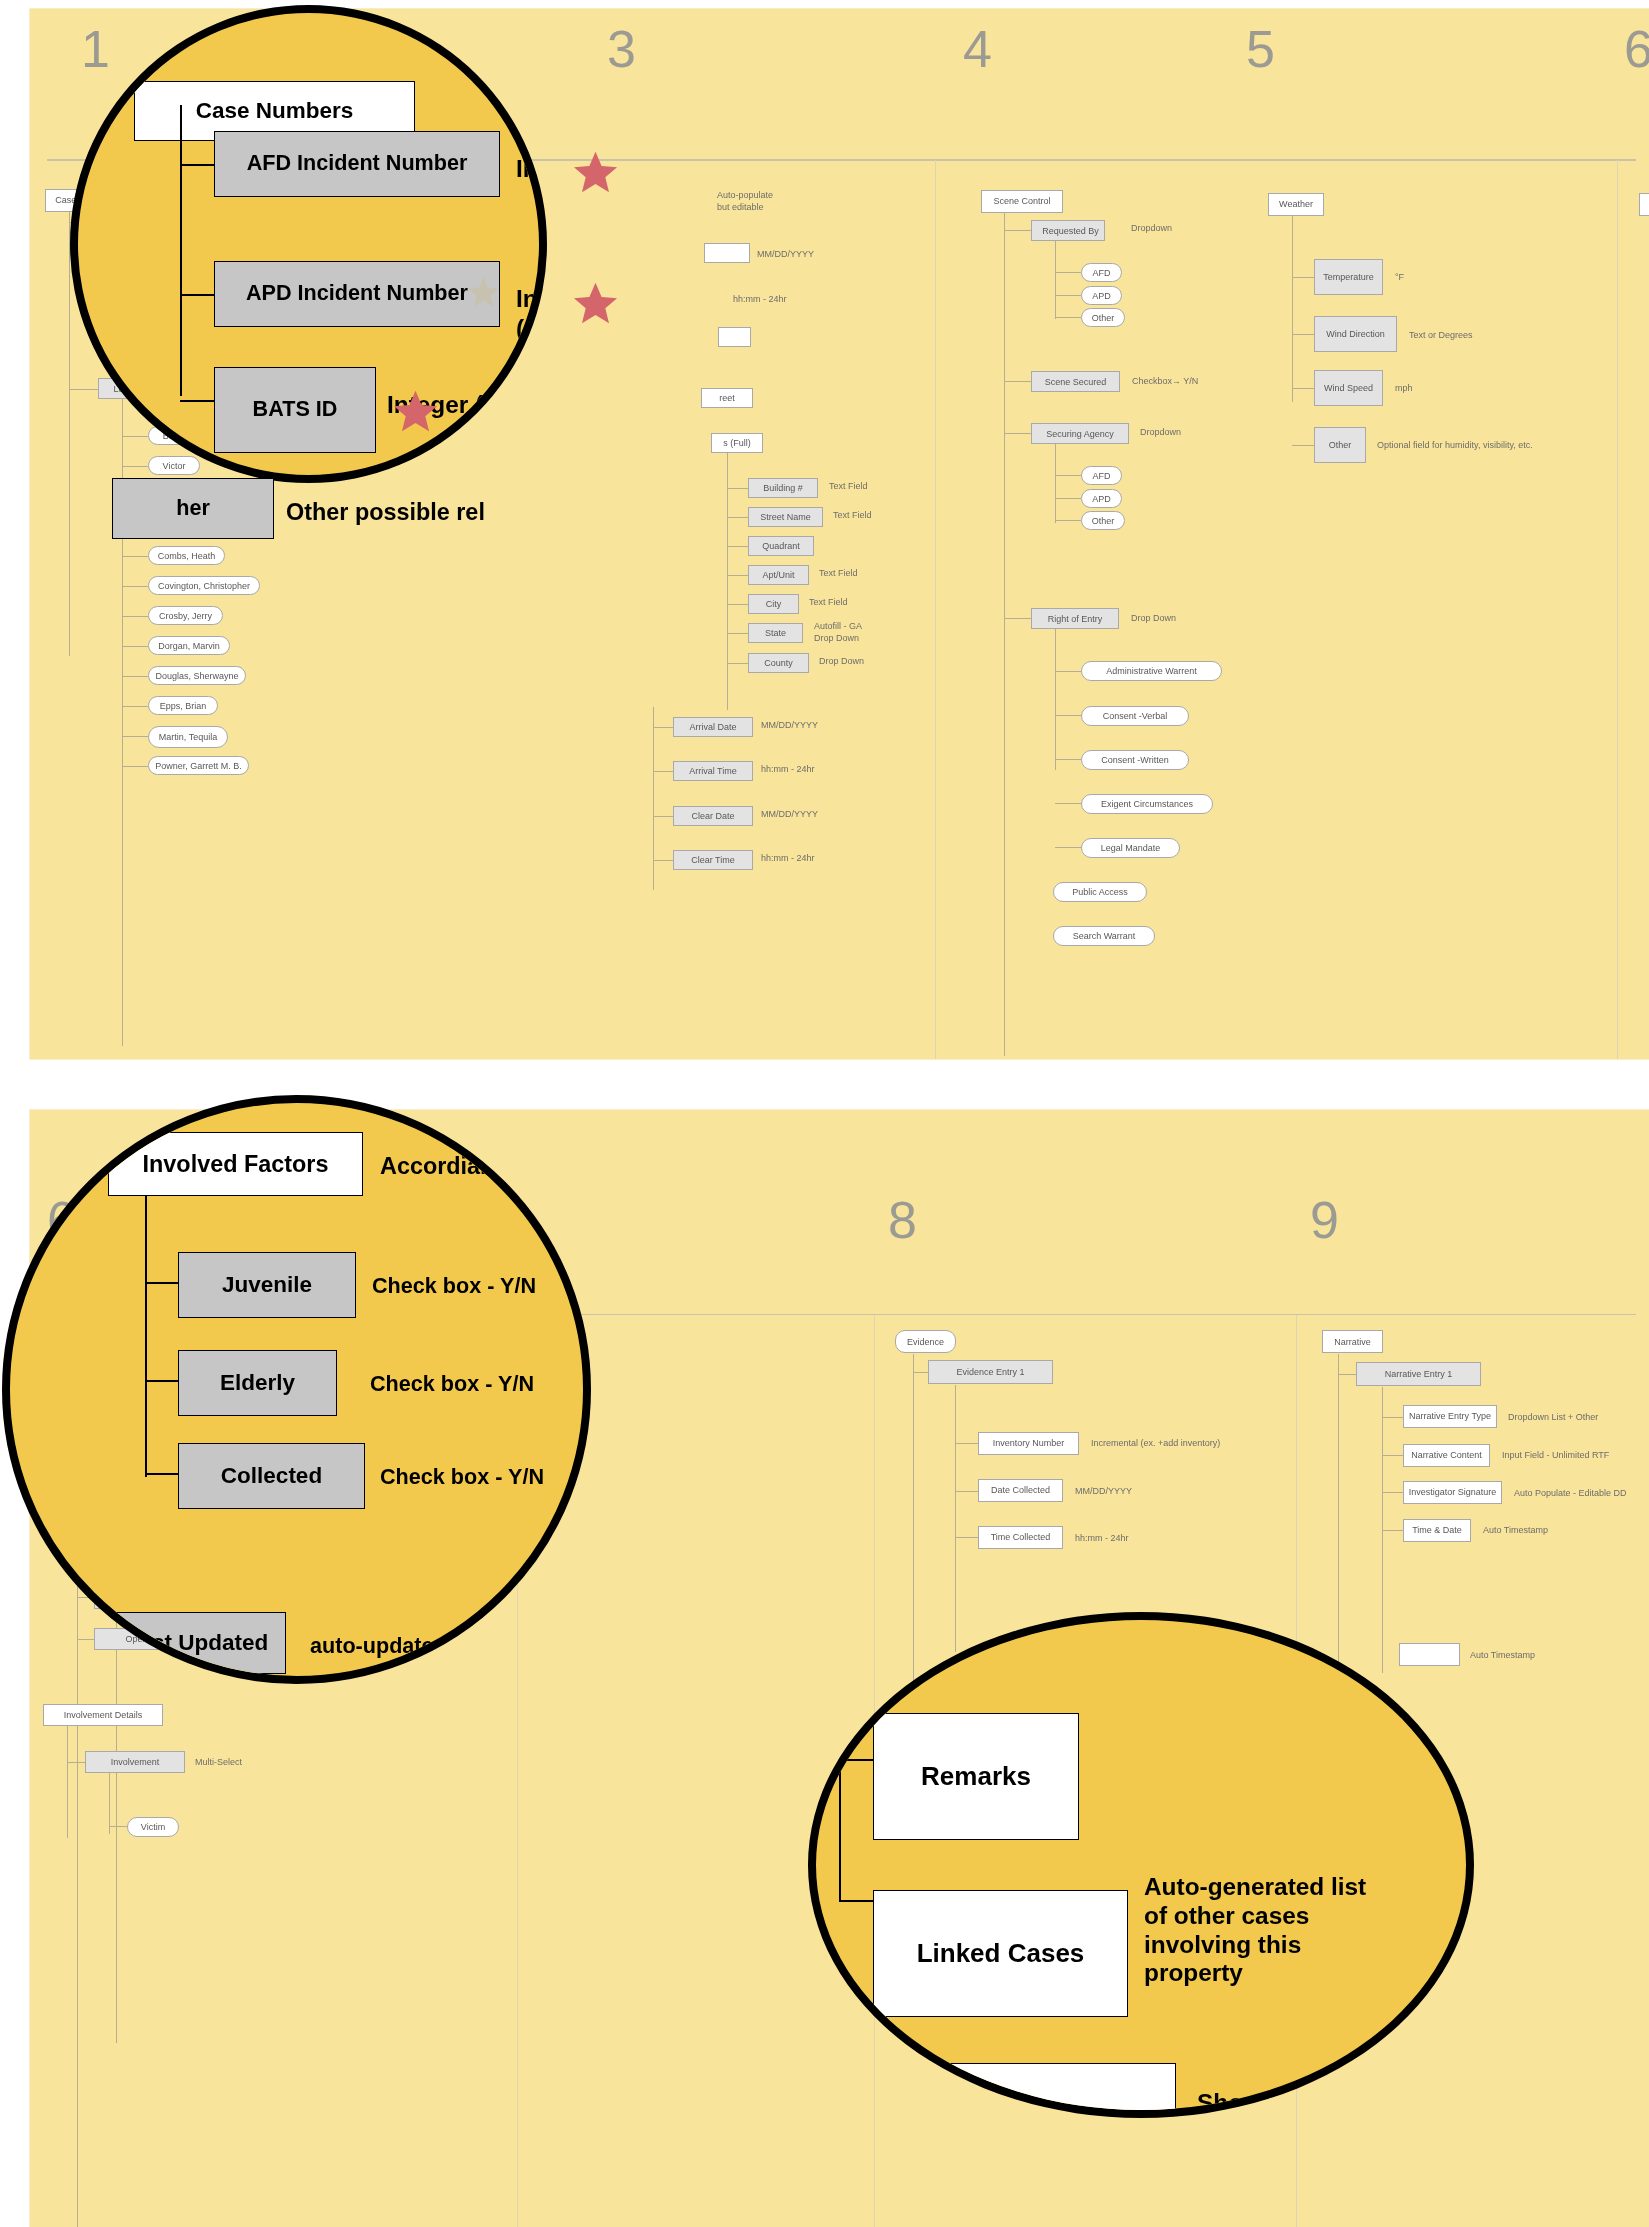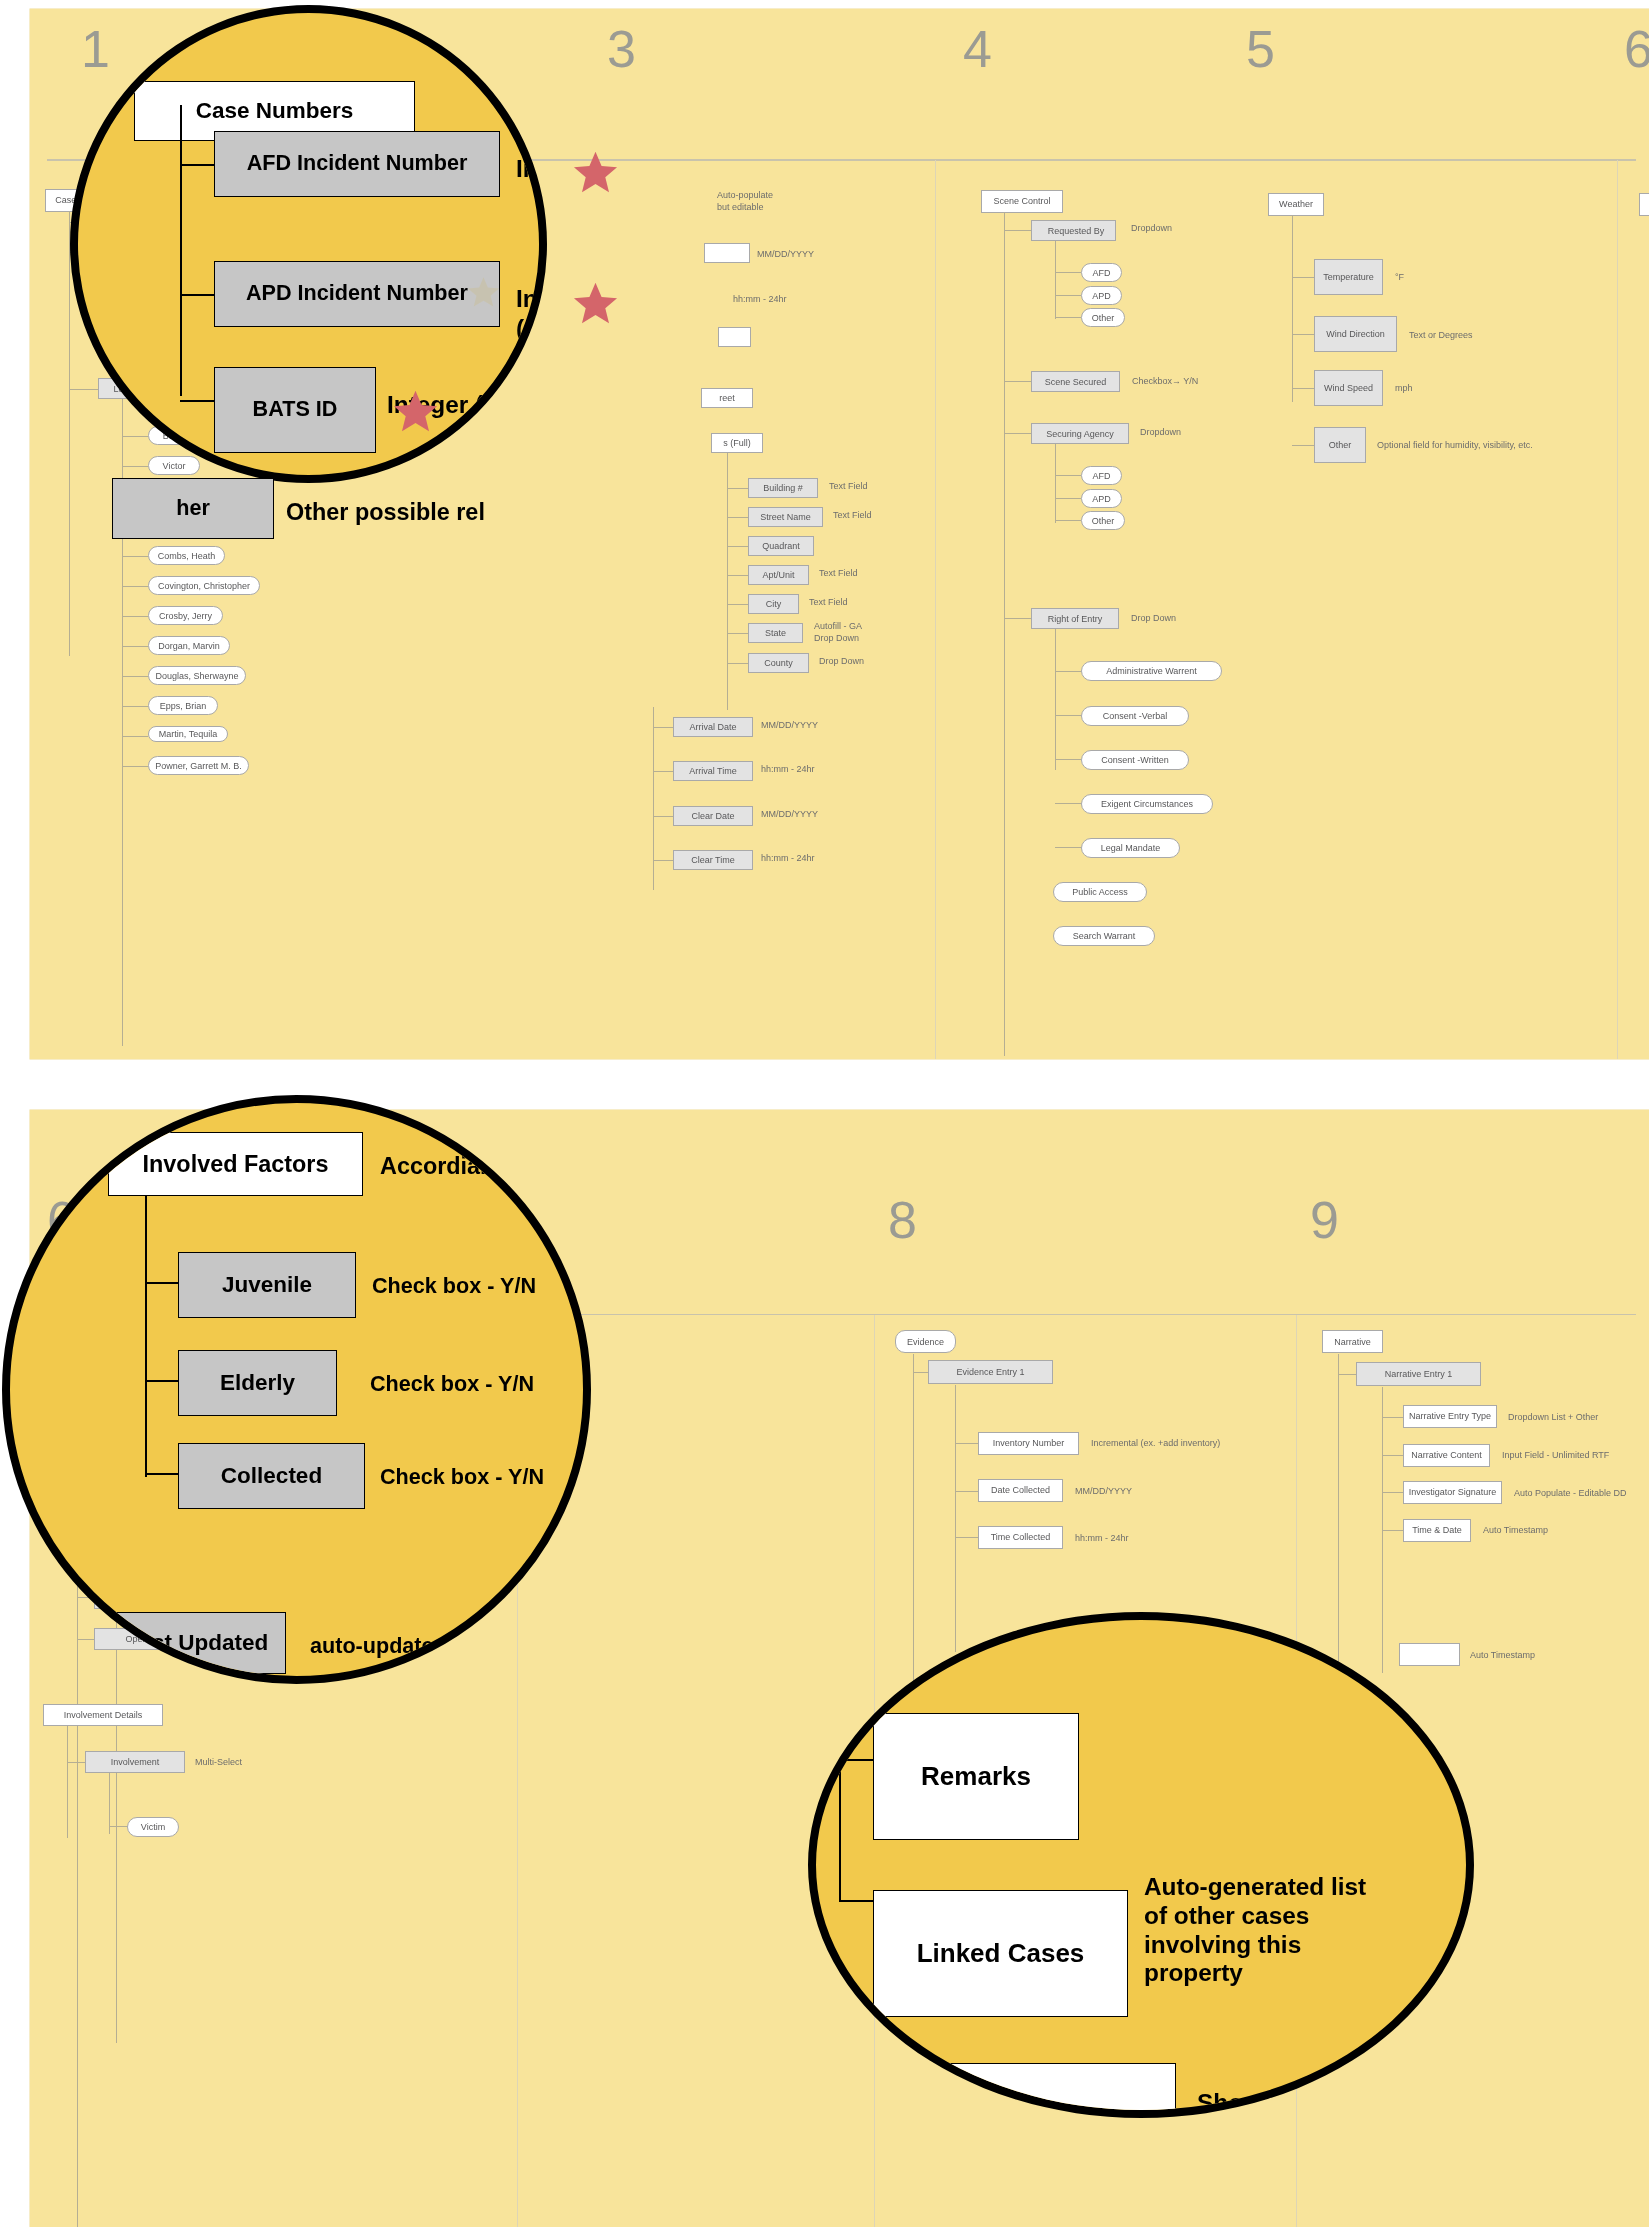--- a/index.html
+++ b/index.html
@@ -92,21 +92,21 @@
         <div class="node pill" style="left: 118px; top: 567px; width: 112px; height: 19px;">Covington, Christopher</div>
         <div class="ln lnh" style="left: 92px; top: 607px; width: 26px; height: 0.9px;"></div>
         <div class="node pill" style="left: 118px; top: 597px; width: 75px; height: 19px;">Crosby, Jerry</div>
         <div class="ln lnh" style="left: 92px; top: 637px; width: 26px; height: 0.9px;"></div>
         <div class="node pill" style="left: 118px; top: 627px; width: 82px; height: 19px;">Dorgan, Marvin</div>
         <div class="ln lnh" style="left: 92px; top: 667px; width: 26px; height: 0.9px;"></div>
         <div class="node pill" style="left: 118px; top: 657px; width: 98px; height: 19px;">Douglas, Sherwayne</div>
         <div class="ln lnh" style="left: 92px; top: 697px; width: 26px; height: 0.9px;"></div>
         <div class="node pill" style="left: 118px; top: 687px; width: 70px; height: 19px;">Epps, Brian</div>
         <div class="ln lnh" style="left: 92px; top: 727px; width: 26px; height: 0.9px;"></div>
-        <div class="node pill" style="left: 118px; top: 717px; width: 80px; height: 16px;">Martin, Tequila</div>
+        <div class="node pill" style="left: 118px; top: 717px; width: 80px; height: 22px;">Martin, Tequila</div>
         <div class="ln lnh" style="left: 92px; top: 757px; width: 26px; height: 0.9px;"></div>
         <div class="node pill" style="left: 118px; top: 747px; width: 101px; height: 19px;">Powner, Garrett M. B.</div>
       </div>
 
     <div class="ann" style="left:687px;top:181px;">Auto-populate
 but editable</div>
     <div class="node" style="left:674px;top:234px;width:46px;height:19.7px;"></div>
     <div class="ann" style="left:727px;top:240px;">MM/DD/YYYY</div>
     <div class="ann" style="left:703px;top:285px;">hh:mm - 24hr</div>
     <div class="node" style="left:688px;top:318px;width:33px;height:19.7px;"></div>
@@ -151,21 +151,21 @@
         <div class="ann" style="left: 731px; top: 800px;">MM/DD/YYYY</div>
         <div class="ln lnh" style="left: 623px; top: 851px; width: 19.7px; height: 0.9px;"></div>
         <div class="node grey" style="left: 643px; top: 841px; width: 80px; height: 19.7px;">Clear Time</div>
         <div class="ann" style="left: 731px; top: 844px;">hh:mm - 24hr</div>
       </div>
 
     <div class="node" style="left:951px;top:181px;width:82px;height:22.5px;">Scene Control</div>
     <div class="ln lnv" style="left:974px;top:203px;height:844px;"></div>
 
     <div class="ln lnh" style="left:974px;top:221px;width:27px;"></div>
-    <div class="node grey" style="left:1001px;top:211px;width:85px;height:20.6px;padding-left:8px;">Requested By</div>
+    <div class="node grey" style="left:1001px;top:211px;width:74px;height:20.6px;padding-left:8px;">Requested By</div>
     <div class="ann" style="left:1101px;top:214px;">Dropdown</div>
     <div class="ln lnv" style="left:1025px;top:232px;height:78px;"></div>
     <div class="ln lnh" style="left:1025px;top:263px;width:26px;"></div>
     <div class="node pill" style="left:1051px;top:254px;width:41px;height:19px;">AFD</div>
     <div class="ln lnh" style="left:1025px;top:286px;width:26px;"></div>
     <div class="node pill" style="left:1051px;top:277px;width:41px;height:19px;">APD</div>
     <div class="ln lnh" style="left:1025px;top:308px;width:26px;"></div>
     <div class="node pill" style="left:1051px;top:299px;width:44px;height:19px;">Other</div>
 
     <div class="ln lnh" style="left:974px;top:372px;width:27px;"></div>

